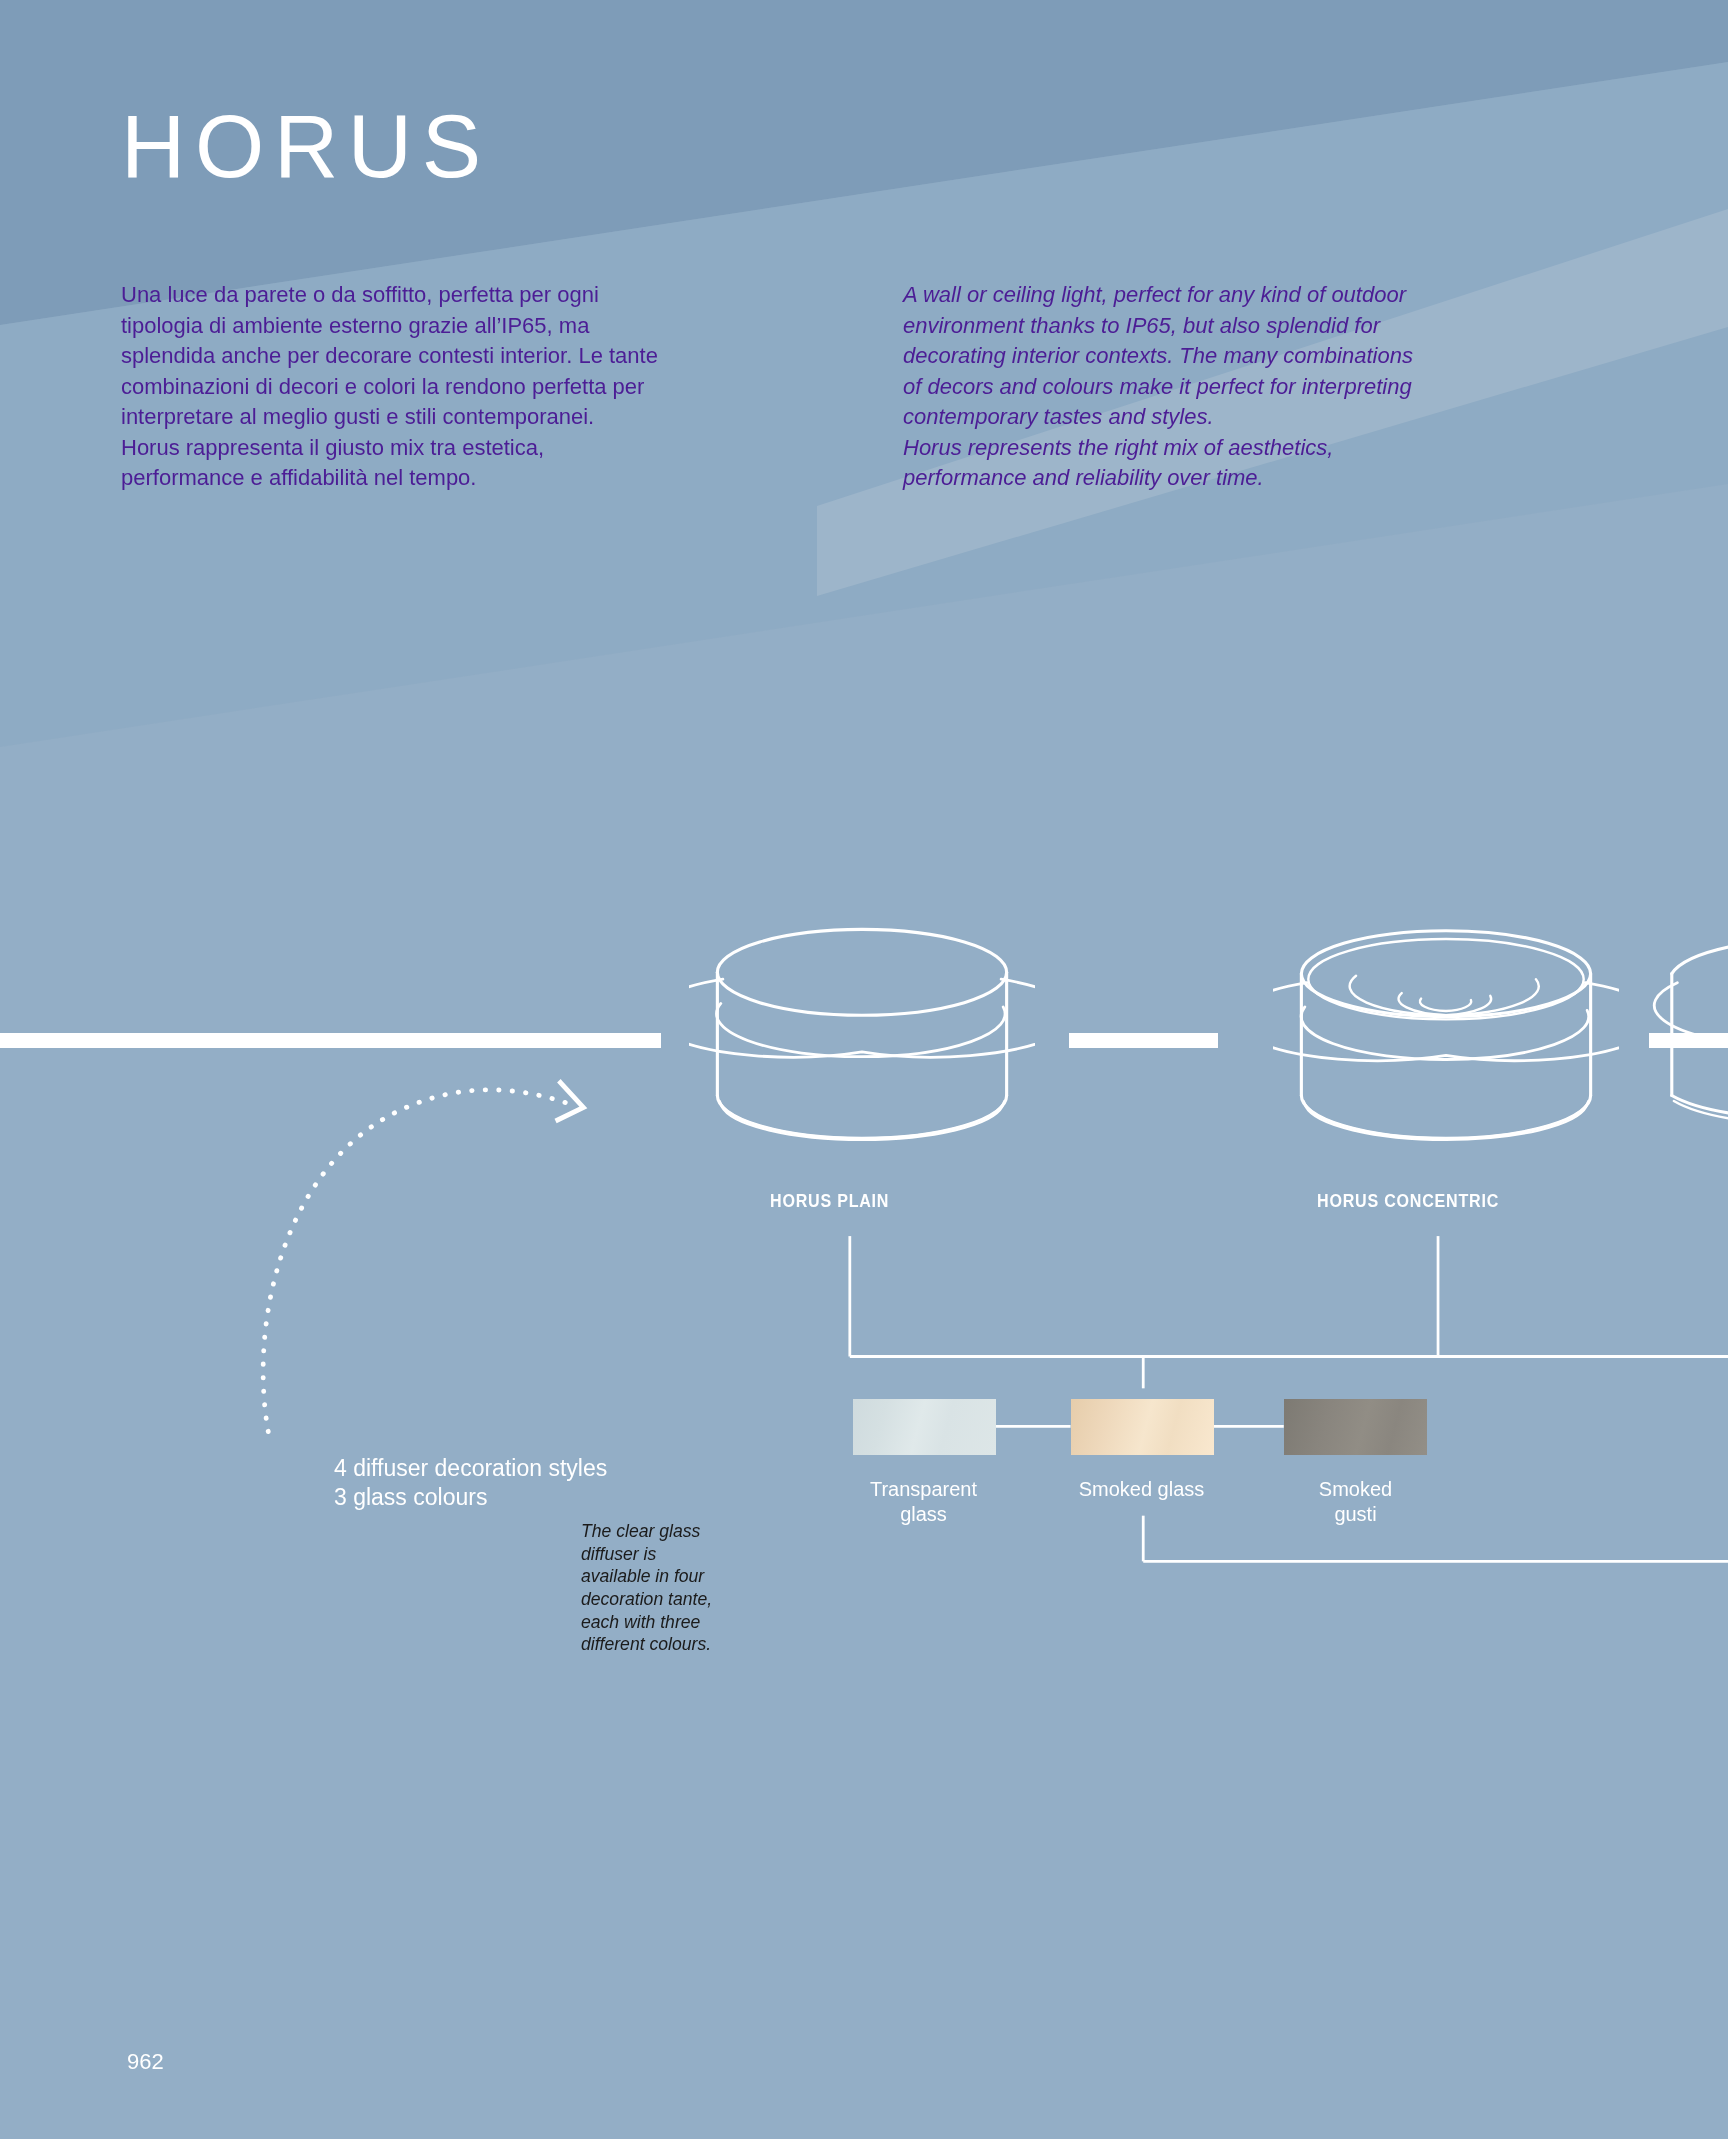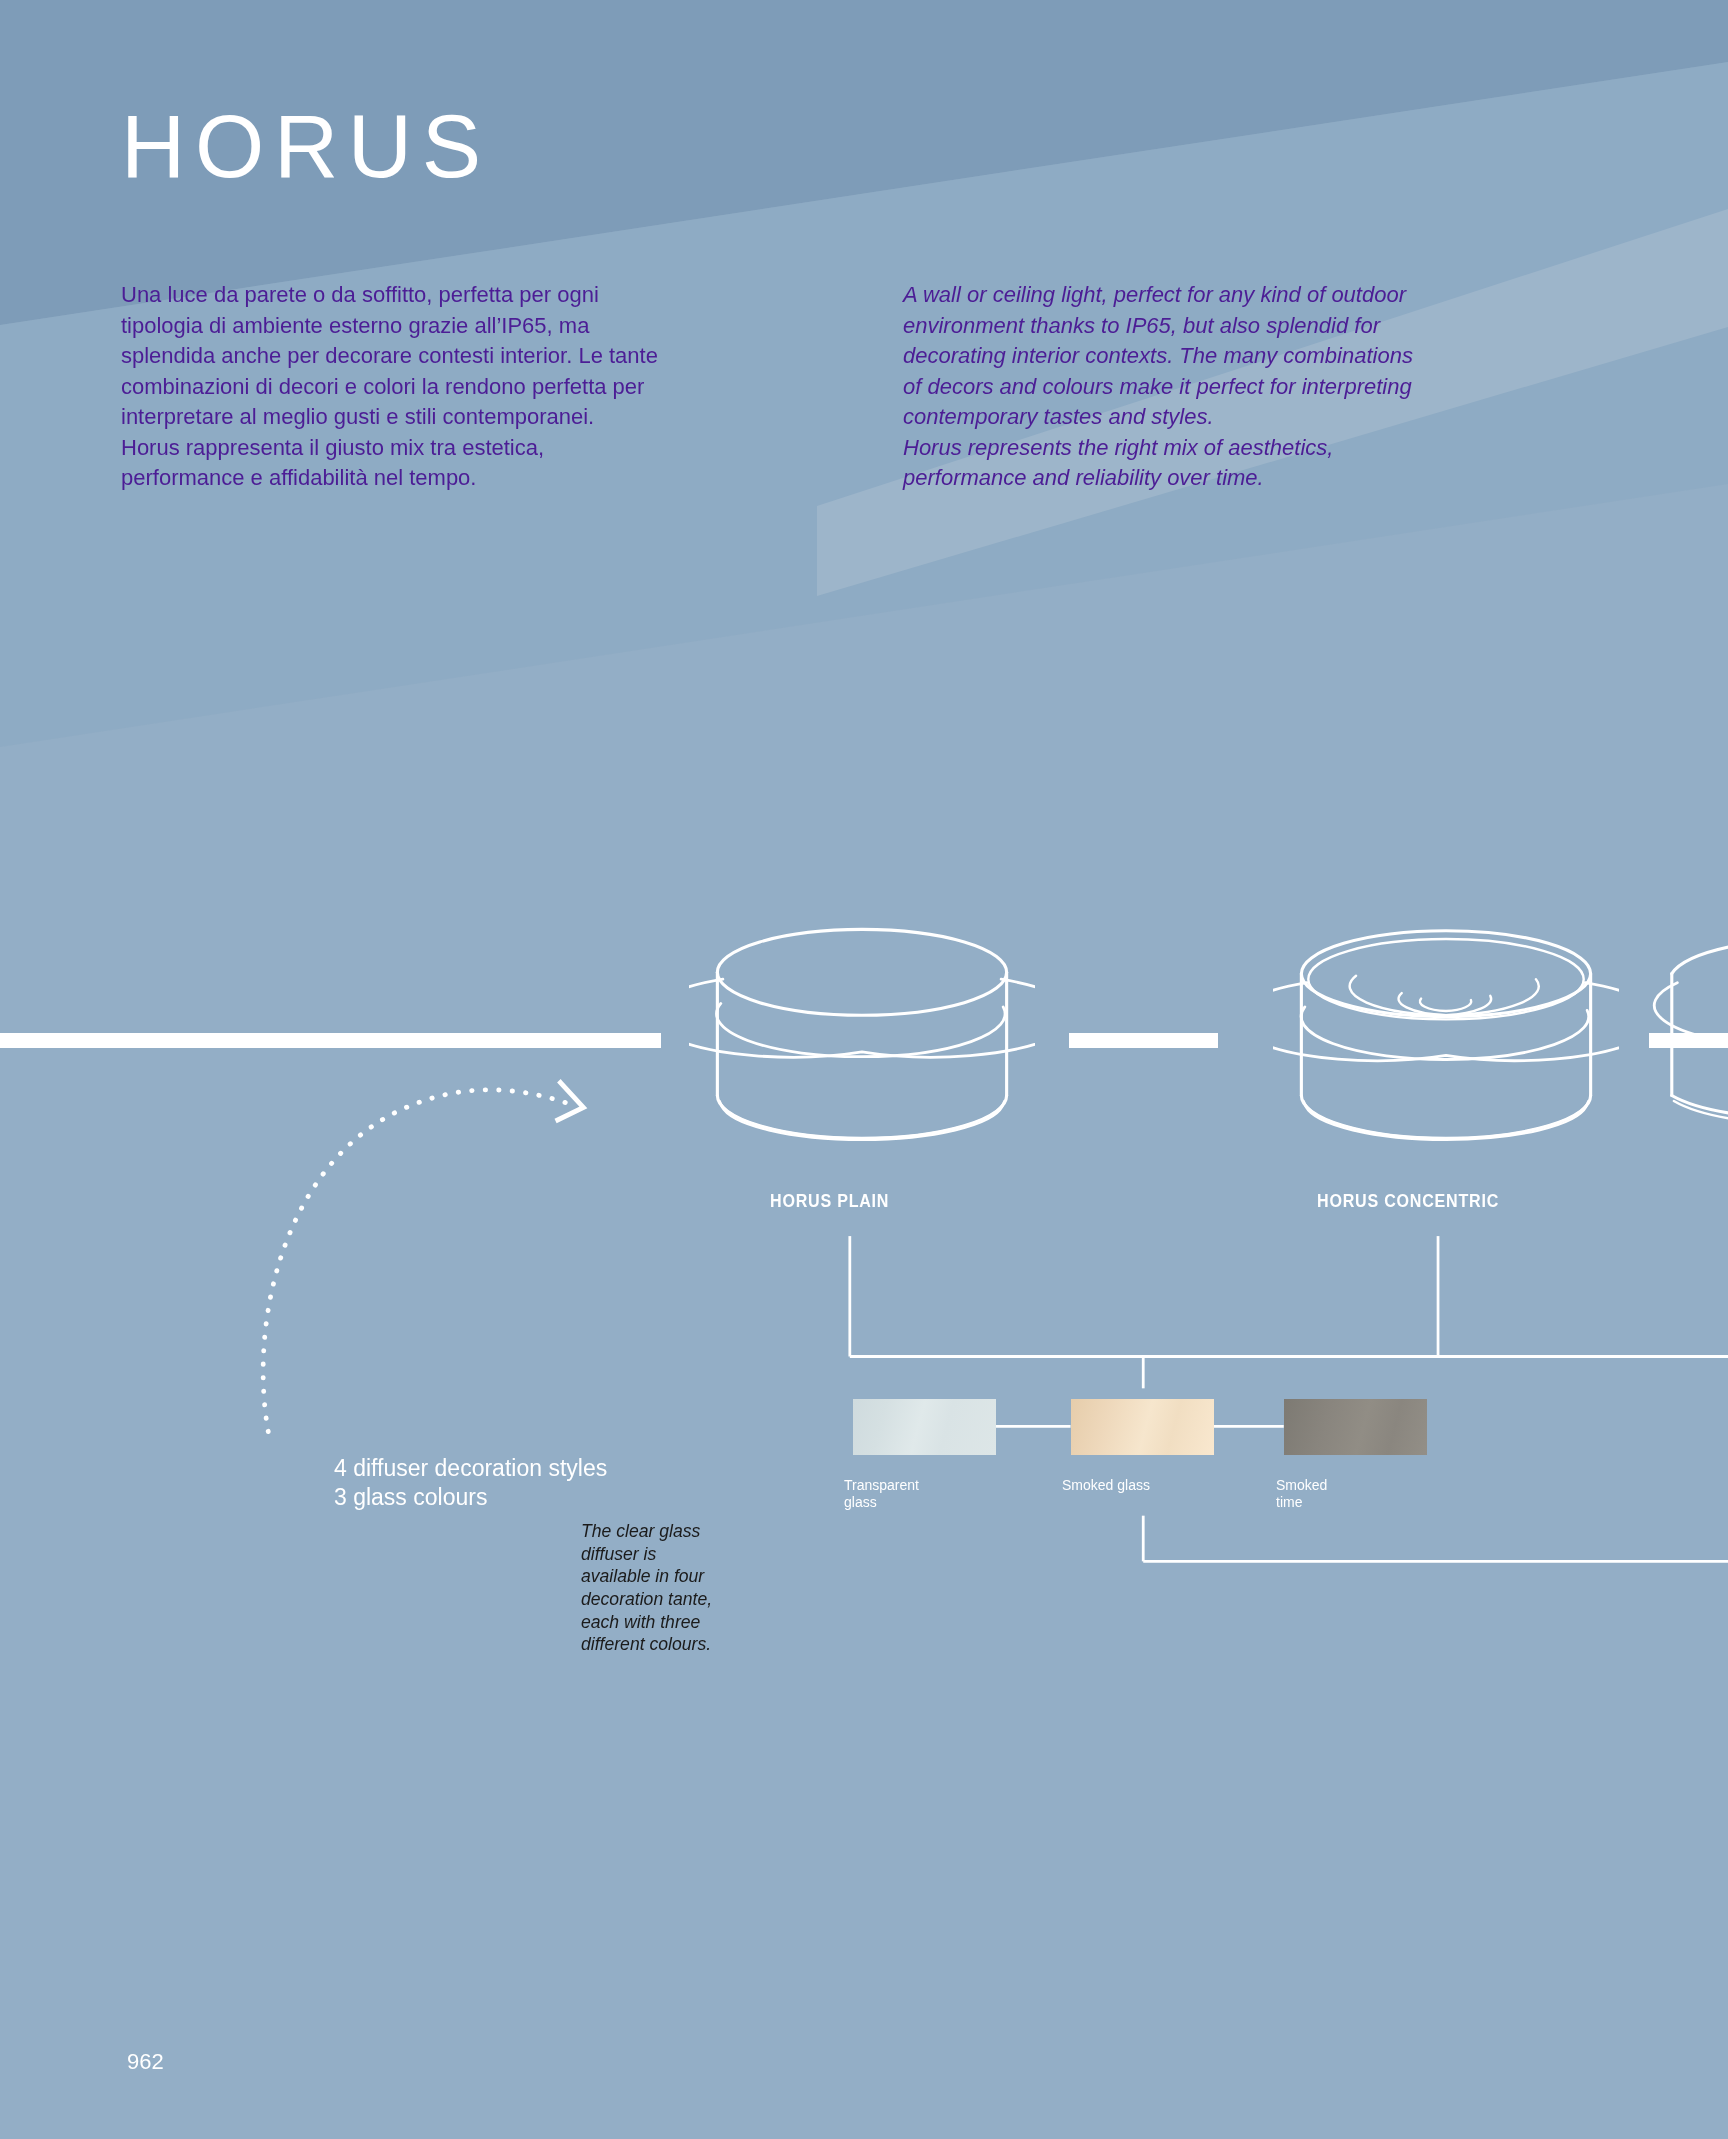--- a/index.html
+++ b/index.html
@@ -152,22 +152,22 @@
     background: linear-gradient(105deg, #e6cdab 0%, #eed8bb 25%, #f6e6cd 52%, #f1dec2 70%, #f9e8cf 100%);
   }
   #swatch-smoked {
     left: 1284px; top: 1399px;
     background: linear-gradient(105deg, #7d7a73 0%, #89857e 30%, #918d85 55%, #8a867f 75%, #938f87 100%);
   }
 
   .swatch-caption {
     position: absolute;
     width: 159px;
-    text-align: left;
-    font-size: 14px;
+    text-align: center;
+    font-size: 20px;
     line-height: 1.24;
     color: #ffffff;
     white-space: pre-line;
   }
   #caption-transparent { left: 844px; top: 1477px; }
   #caption-amber       { left: 1062px; top: 1477px; }
   #caption-smoked      { left: 1276px; top: 1477px; }
 
   
   #dotted-arrow {
@@ -304,21 +304,21 @@
   </svg>
 
   <div class="swatch" id="swatch-transparent"></div>
   <div class="swatch" id="swatch-amber"></div>
   <div class="swatch" id="swatch-smoked"></div>
 
   <div class="swatch-caption" id="caption-transparent">Transparent
 glass</div>
   <div class="swatch-caption" id="caption-amber">Smoked glass</div>
   <div class="swatch-caption" id="caption-smoked">Smoked
-time</div>
+gusti</div>
 
   <svg id="dotted-arrow" width="374" height="388" viewBox="0 0 540 560">
     <path d="M48 548 C 20 390, 70 170, 230 88 C 330 38, 420 52, 492 78" fill="none" stroke="#ffffff" stroke-width="7" stroke-linecap="round" stroke-dasharray="0.5 19"></path>
     <path d="M470 44 L503 80 L466 98" fill="none" stroke="#ffffff" stroke-width="7" stroke-linecap="square" stroke-linejoin="miter"></path>
   </svg>
 
   <div id="combo-headline">4 diffuser decoration styles
 3 glass colours</div>
 
   <div class="note" id="note-en">The clear glass

